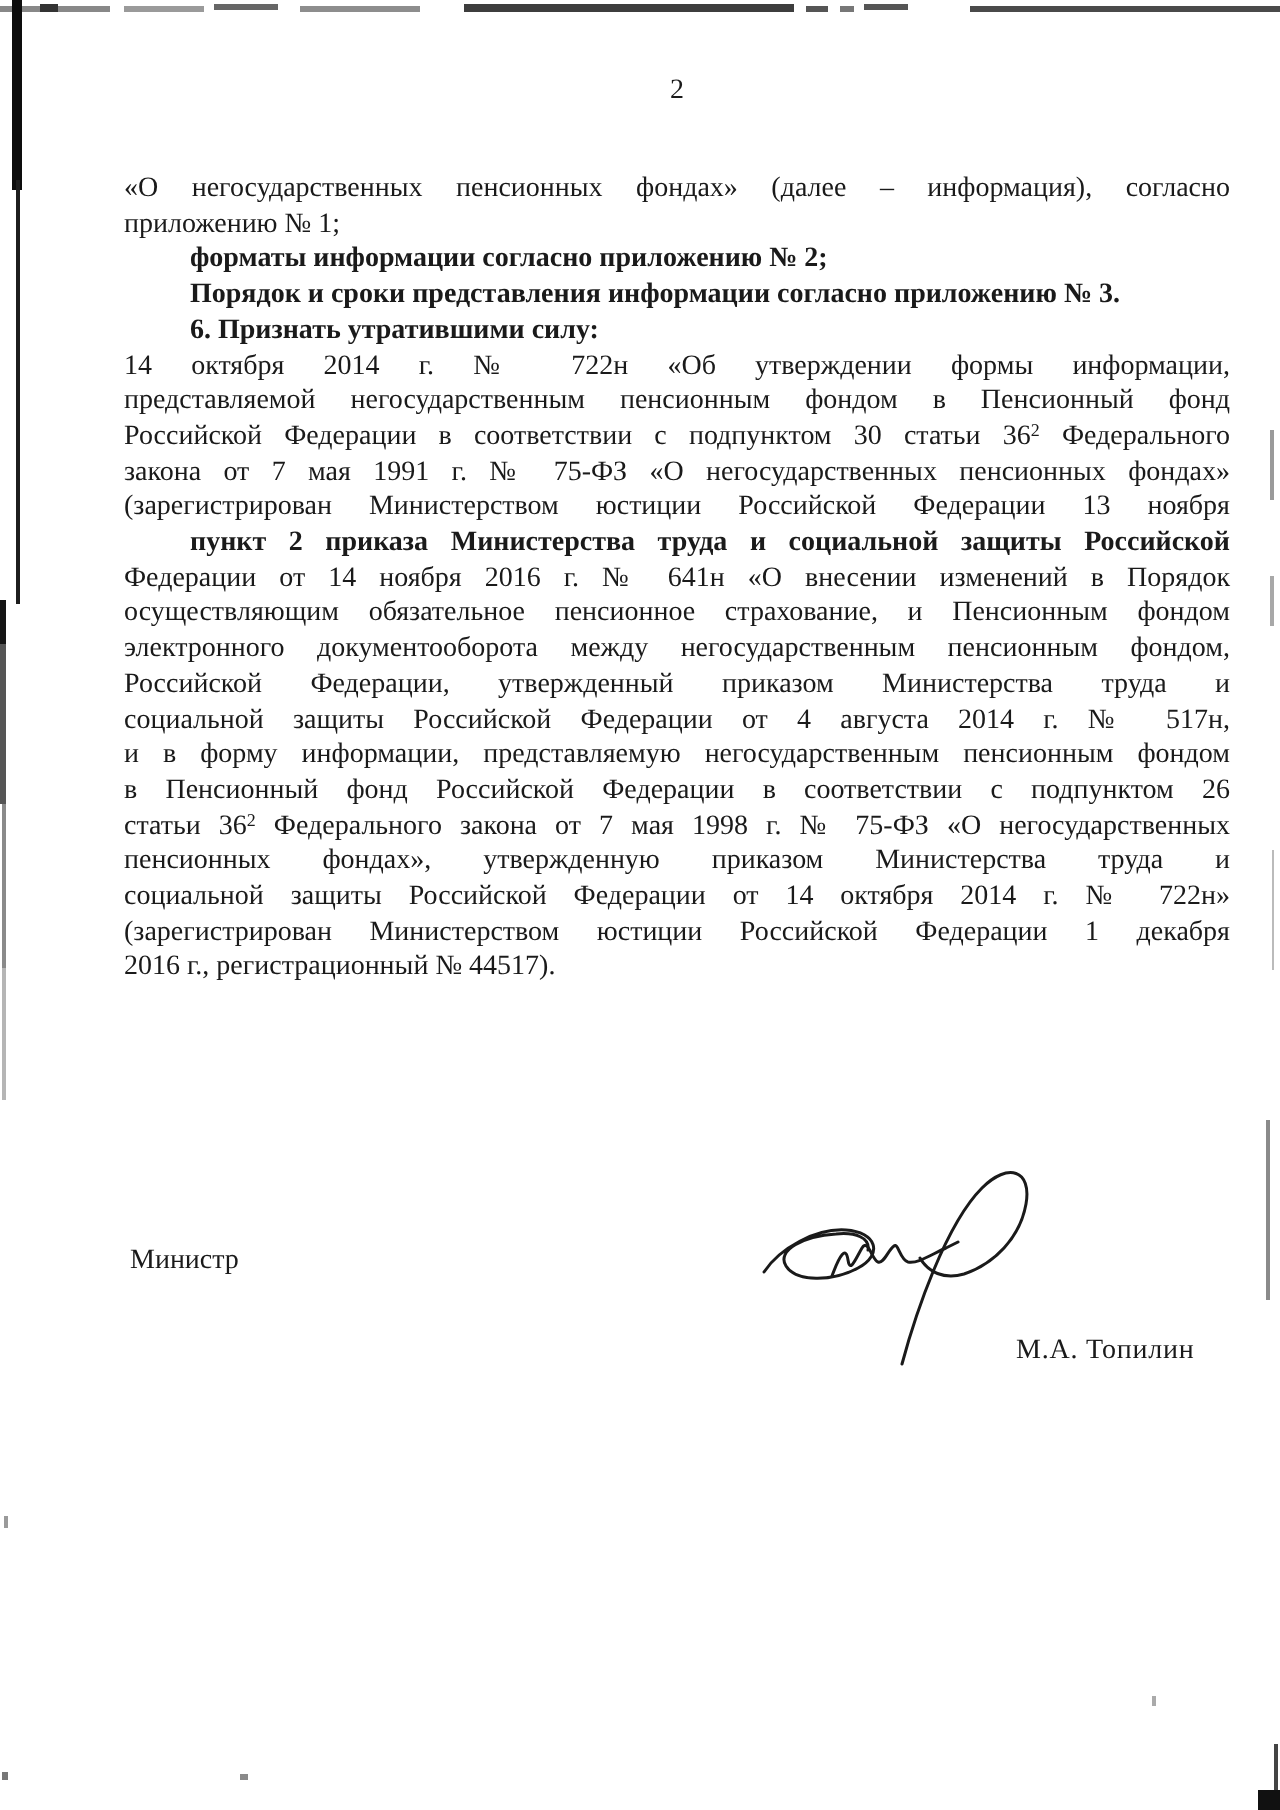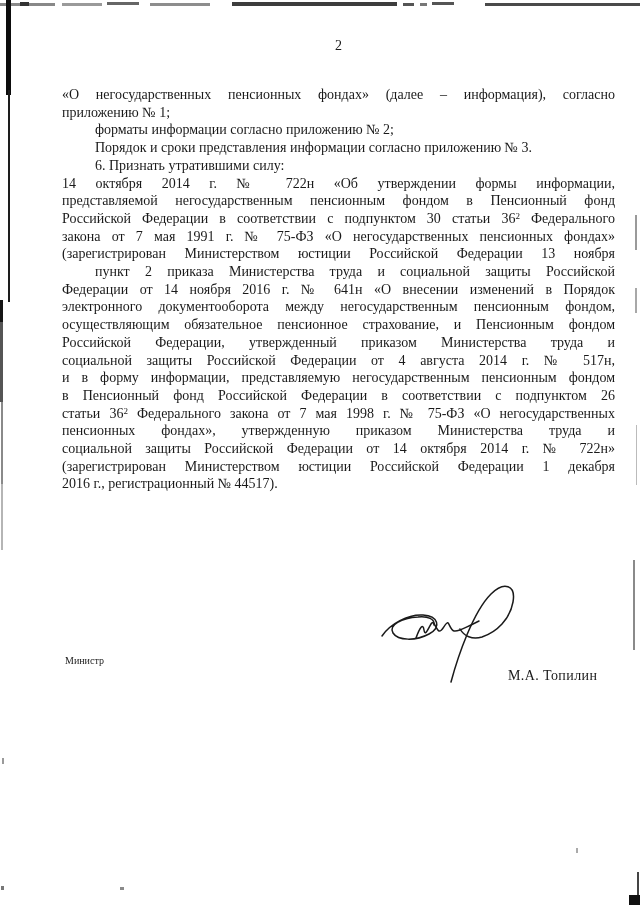--- a/index.html
+++ b/index.html
@@ -16,27 +16,27 @@
     text-align:center;font-size:14px;
   }
   .doc-body{
     position:absolute;left:62px;top:86px;width:553px;
     font-size:14px;line-height:17.7px;
   }
   .line{
     text-align:justify;
     text-align-last:justify;
   }
-  .line.indent{text-indent:33px;}
+  .line.indent{text-indent:33px;font-weight:bold;}
   .line.last{text-align-last:left;}
   .line sup{
     font-size:9px;line-height:0;vertical-align:4px;
   }
   .sig-title{
-    position:absolute;left:65px;top:623px;font-size:10px;margin-top:32px;
+    position:absolute;left:65px;top:623px;font-size:14px;
   }
   .sig-name{
     position:absolute;left:508px;top:624px;font-size:14px;letter-spacing:.4px;margin-top:44px;
   }
   .sig-graphic{
     position:absolute;left:378px;top:580px;width:180px;height:108px;
   }
   .artifact{position:absolute;}
 </style>
 </head>
@@ -52,22 +52,22 @@
       <div class="line indent last"><span>форматы информации согласно приложению № 2;</span></div>
       <div class="line indent last"><span>Порядок и сроки представления информации согласно приложению № 3.</span></div>
       <div class="line indent last"><span>6. Признать утратившими силу:</span></div>
       <div class="line"><span>14 октября 2014 г. № 722н «Об утверждении формы информации,</span></div>
       <div class="line"><span>представляемой негосударственным пенсионным фондом в Пенсионный фонд</span></div>
       <div class="line"><span>Российской Федерации в соответствии с подпунктом 30 статьи 36</span><sup>2</sup><span> Федерального</span></div>
       <div class="line"><span>закона от 7 мая 1991 г. № 75-ФЗ «О негосударственных пенсионных фондах»</span></div>
       <div class="line"><span>(зарегистрирован Министерством юстиции Российской Федерации 13 ноября</span></div>
       <div class="line indent"><span>пункт 2 приказа Министерства труда и социальной защиты Российской</span></div>
       <div class="line"><span>Федерации от 14 ноября 2016 г. № 641н «О внесении изменений в Порядок</span></div>
+      <div class="line"><span>осуществляющим обязательное пенсионное страхование, и Пенсионным фондом</span></div>
       <div class="line"><span>электронного документооборота между негосударственным пенсионным фондом,</span></div>
-      <div class="line"><span>осуществляющим обязательное пенсионное страхование, и Пенсионным фондом</span></div>
       <div class="line"><span>Российской Федерации, утвержденный приказом Министерства труда и</span></div>
       <div class="line"><span>социальной защиты Российской Федерации от 4 августа 2014 г. № 517н,</span></div>
       <div class="line"><span>и в форму информации, представляемую негосударственным пенсионным фондом</span></div>
       <div class="line"><span>в Пенсионный фонд Российской Федерации в соответствии с подпунктом 26</span></div>
       <div class="line"><span>статьи 36</span><sup>2</sup><span> Федерального закона от 7 мая 1998 г. № 75-ФЗ «О негосударственных</span></div>
       <div class="line"><span>пенсионных фондах», утвержденную приказом Министерства труда и</span></div>
       <div class="line"><span>социальной защиты Российской Федерации от 14 октября 2014 г. № 722н»</span></div>
       <div class="line"><span>(зарегистрирован Министерством юстиции Российской Федерации 1 декабря</span></div>
       <div class="line last"><span>2016 г., регистрационный № 44517).</span></div>
     </div>

